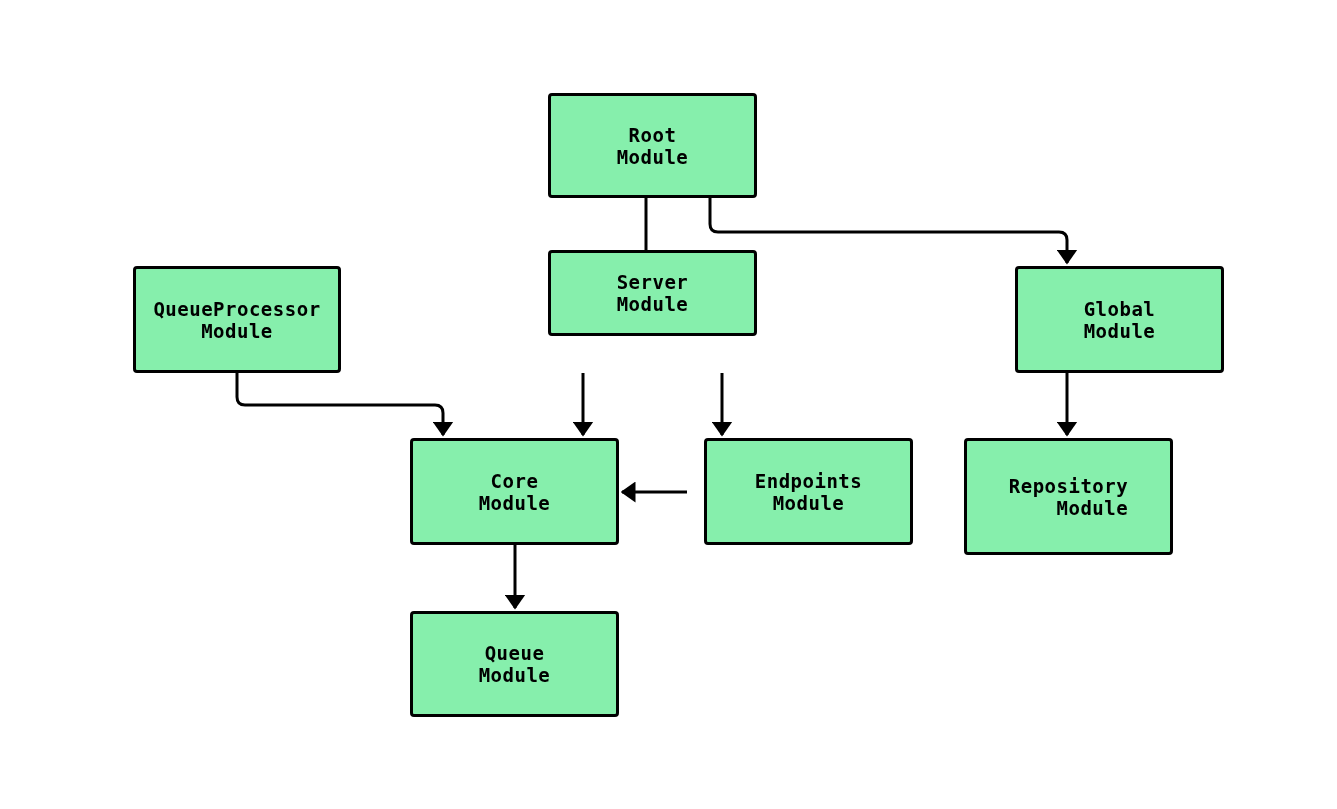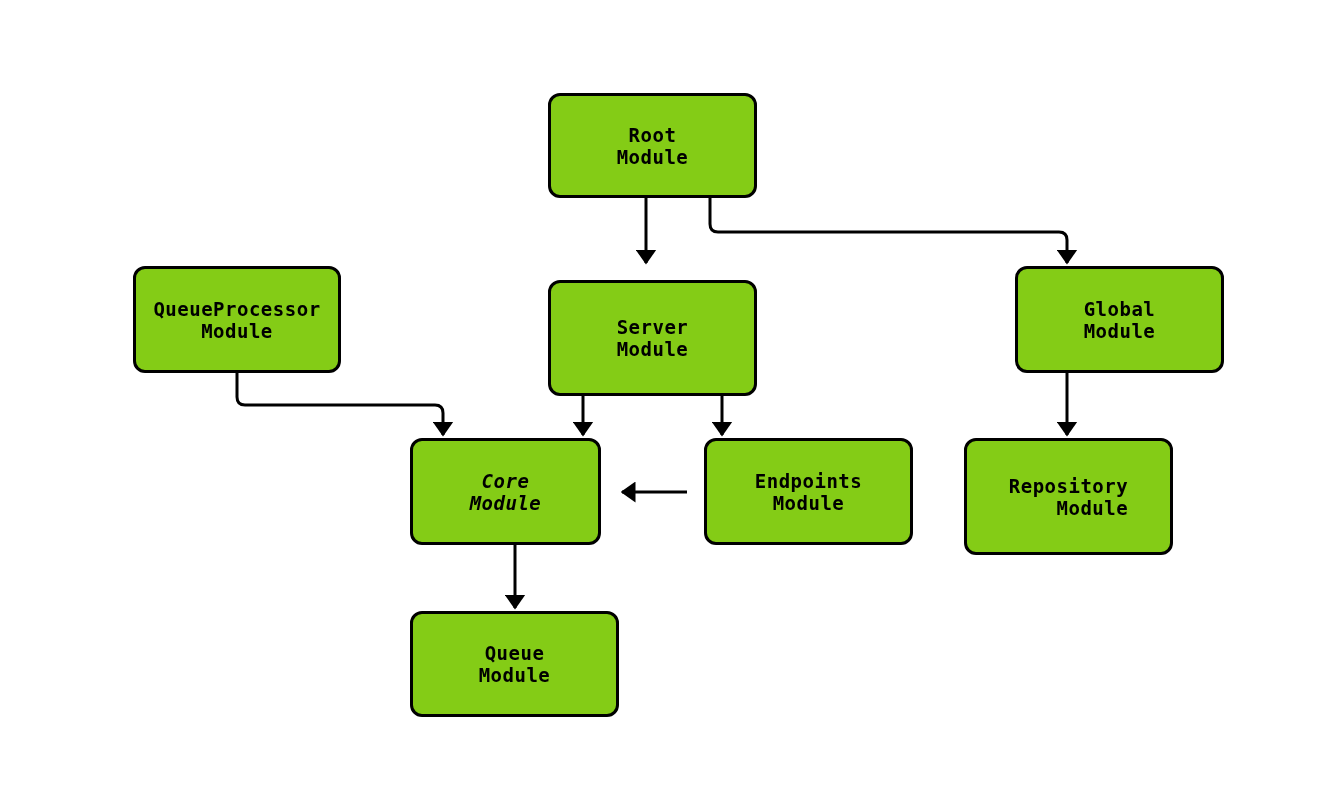--- a/index.html
+++ b/index.html
@@ -18,23 +18,23 @@
   .edges {
     position: absolute;
     left: 0;
     top: 0;
     width: 1337px;
     height: 809px;
   }
   .node {
     position: absolute;
     box-sizing: border-box;
-    background: #84cc16;
+    background: #86efac;
     border: 3px solid #000000;
-    border-radius: 12px;
+    border-radius: 4px;
     display: flex;
     align-items: center;
     justify-content: center;
     text-align: center;
   }
   .node .label {
     font-weight: bold;
     font-size: 19px;
     line-height: 22px;
     color: #000000;
@@ -74,31 +74,31 @@
   <div class="node" style="left:548px; top:93px; width:209px; height:105px;">
     <div class="label">Root
 Module</div>
   </div>
 
   <div class="node" style="left:133px; top:266px; width:208px; height:107px;text-align:center;">
     <div class="label">QueueProcessor
 Module</div>
   </div>
 
-  <div class="node" style="left:548px; top:280px; width:209px; height:116px;">
+  <div class="node" style="left:548px; top:250px; width:209px; height:86px;">
     <div class="label">Server
 Module</div>
   </div>
 
   <div class="node" style="left:1015px; top:266px; width:209px; height:107px;">
     <div class="label">Global
 Module</div>
   </div>
 
-  <div class="node" style="left:410px; top:438px; width:191px; height:107px;font-style:italic;">
+  <div class="node" style="left:410px; top:438px; width:209px; height:107px;">
     <div class="label">Core
 Module</div>
   </div>
 
   <div class="node" style="left:704px; top:438px; width:209px; height:107px;">
     <div class="label">Endpoints
 Module</div>
   </div>
 
   <div class="node" style="left:964px; top:438px; width:209px; height:117px;text-align:right;">

